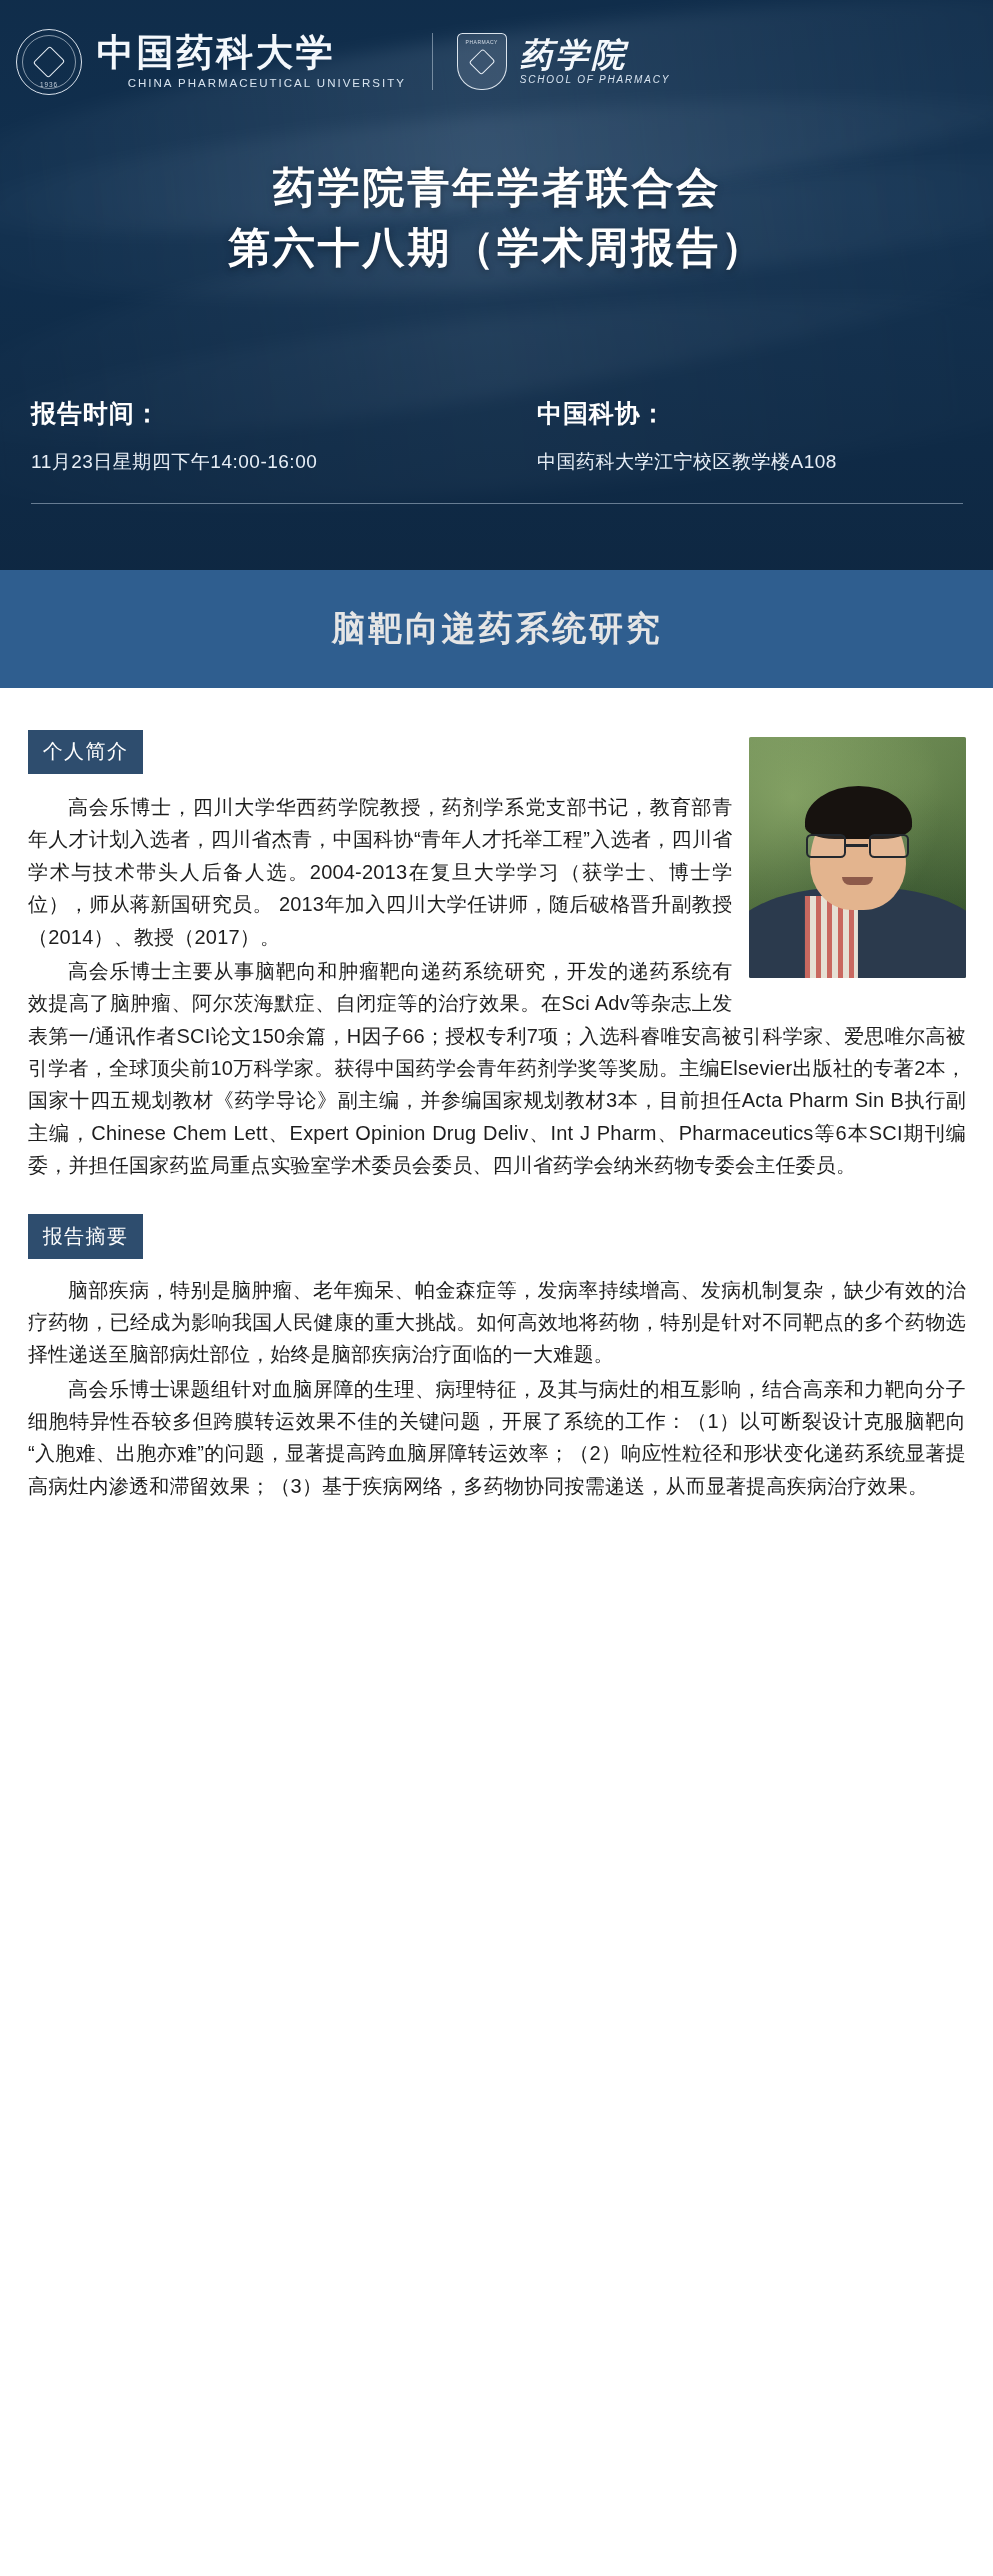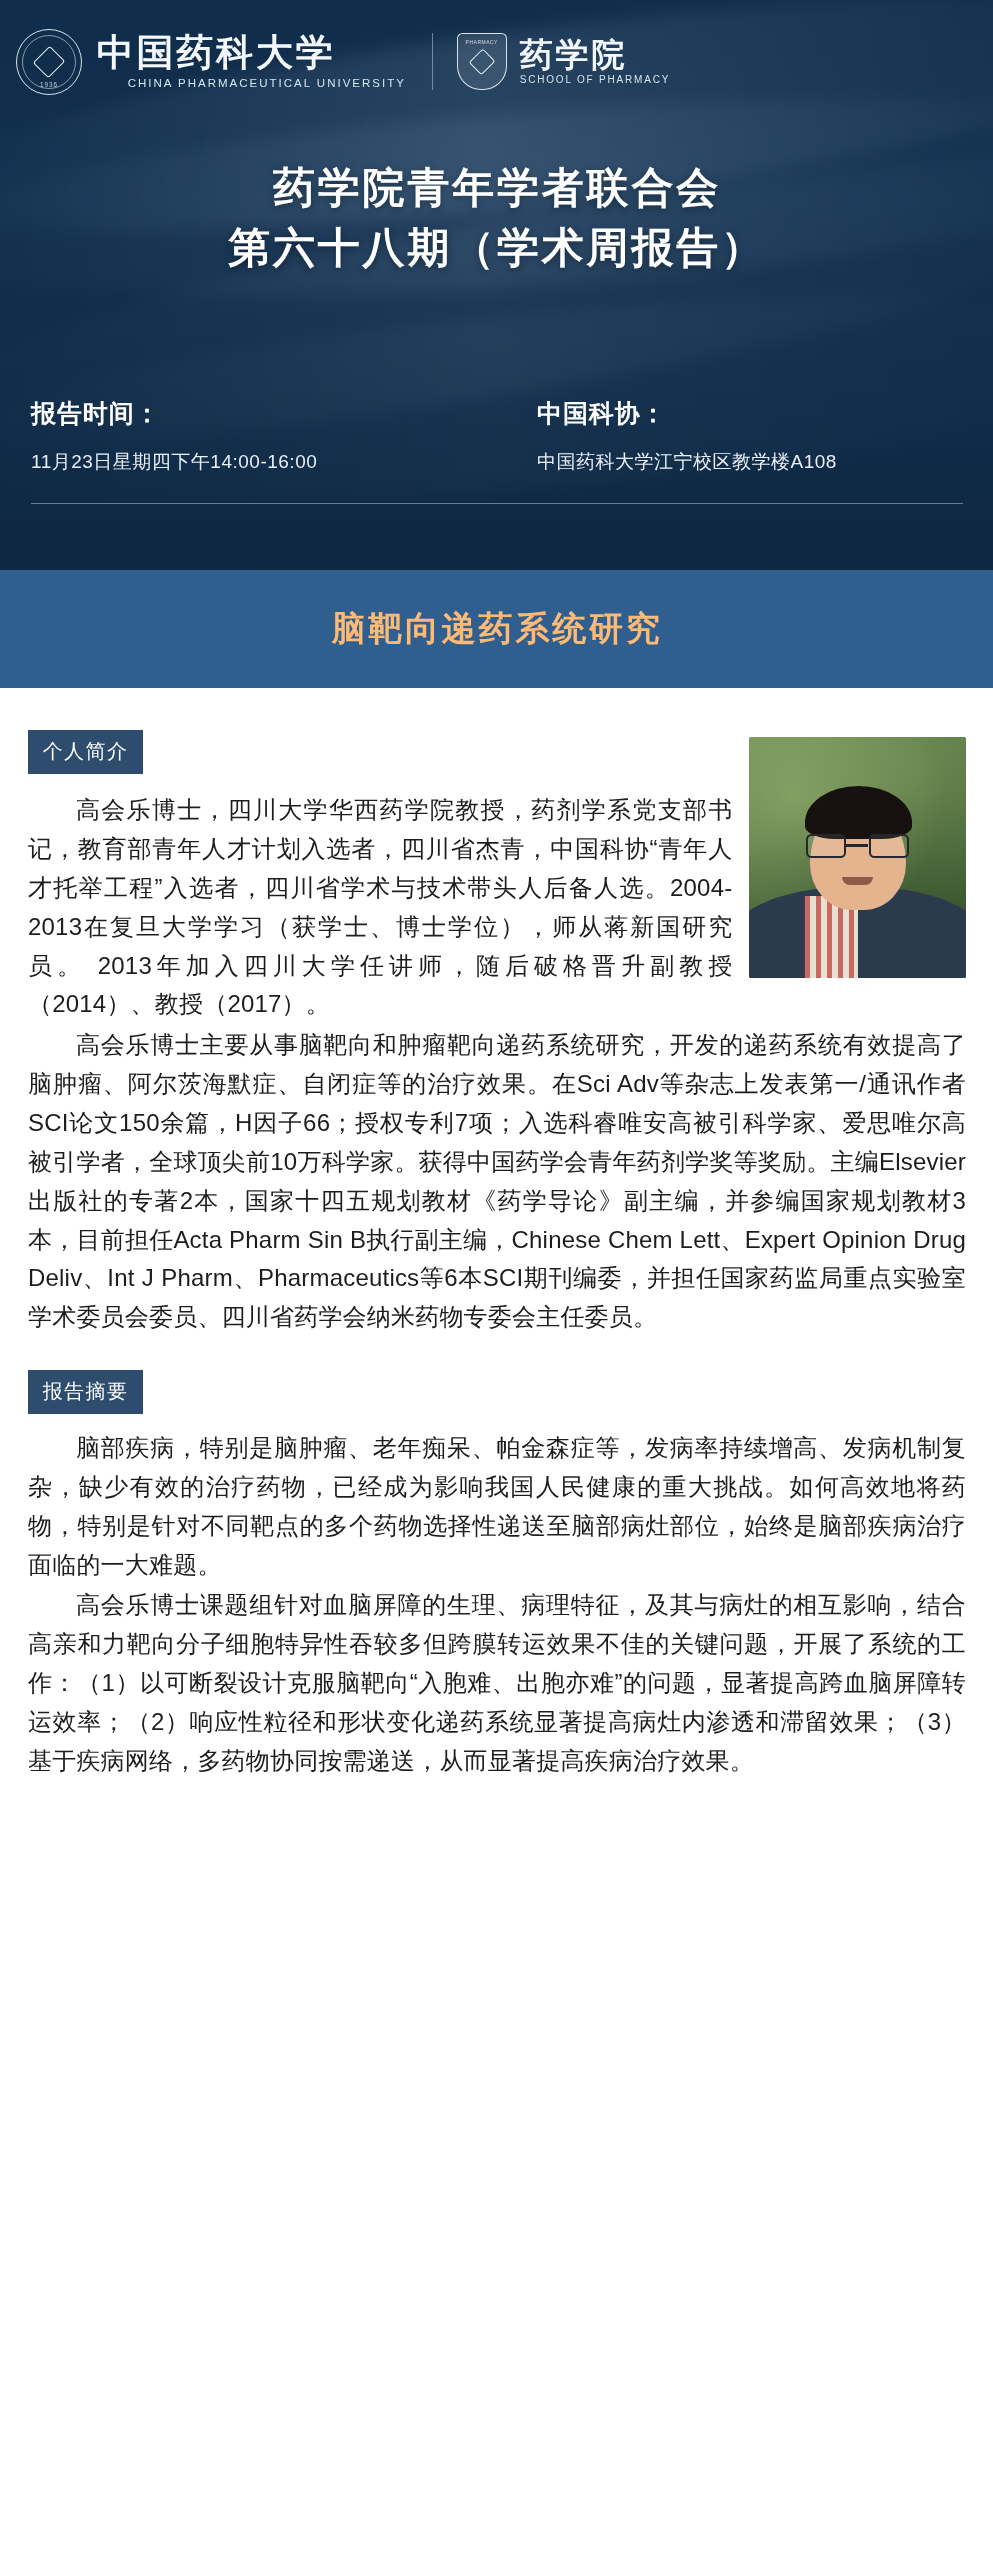--- a/index.html
+++ b/index.html
@@ -123,21 +123,21 @@
     width: 18.4px; height: 20px;
     border: 1.8px solid rgba(240,246,252,0.95);
     transform: rotate(45deg);
     border-radius: 2.8px;
   }
   .shield .top-text {
     position:absolute; top:4.6px; left:0; right:0;
     text-align:center; font-size:5px; color:rgba(235,242,250,0.85);
     letter-spacing:0.5px;
   }
-  .school-name { margin-left: 13px; color: #f4f8fc; }
+  .school-name { margin-left: 13px; color: #f4f8fc; font-style: italic; }
   .school-name .cn {
     font-size: 33px;
     font-weight: bold;
     letter-spacing: 2.8px;
     line-height: 1.05;
     white-space: nowrap;
   }
   .school-name .en {
     font-size: 10px;
     letter-spacing: 1.8px;
@@ -190,42 +190,42 @@
   
   .title-bar {
     width: 100%;
     height: 118px;
     background: #2f5e8f;
     display: flex;
     align-items: center;
     justify-content: center;
   }
   .title-bar .t {
-    color: #fdba74;
+    color: #e5e5e5;
     font-size: 34px;
     font-weight: bold;
     letter-spacing: 2.8px;
   }
 
   
   .body-wrap {
     padding: 42px 28px 37px 28px;
   }
   .section-tag {
     display: inline-block;
     background: #2e4d6e;
     color: #ffffff;
     font-size: 20px;
     font-weight: normal;
     letter-spacing: 1.4px;
     padding: 8.3px 14.7px 9.2px 14.7px;
     margin-bottom: 16.6px;
   }
   .para {
-    font-size: 24px;
+    font-size: 20px;
     line-height: 1.62;
     color: #1d1d1d;
     text-align: justify;
     text-justify: inter-ideograph;
     letter-spacing: 0.2px;
     margin: 0 0 1.8px 0;
     text-indent: 2em;
   }
   .bio-block { position: relative; }
   .portrait {

